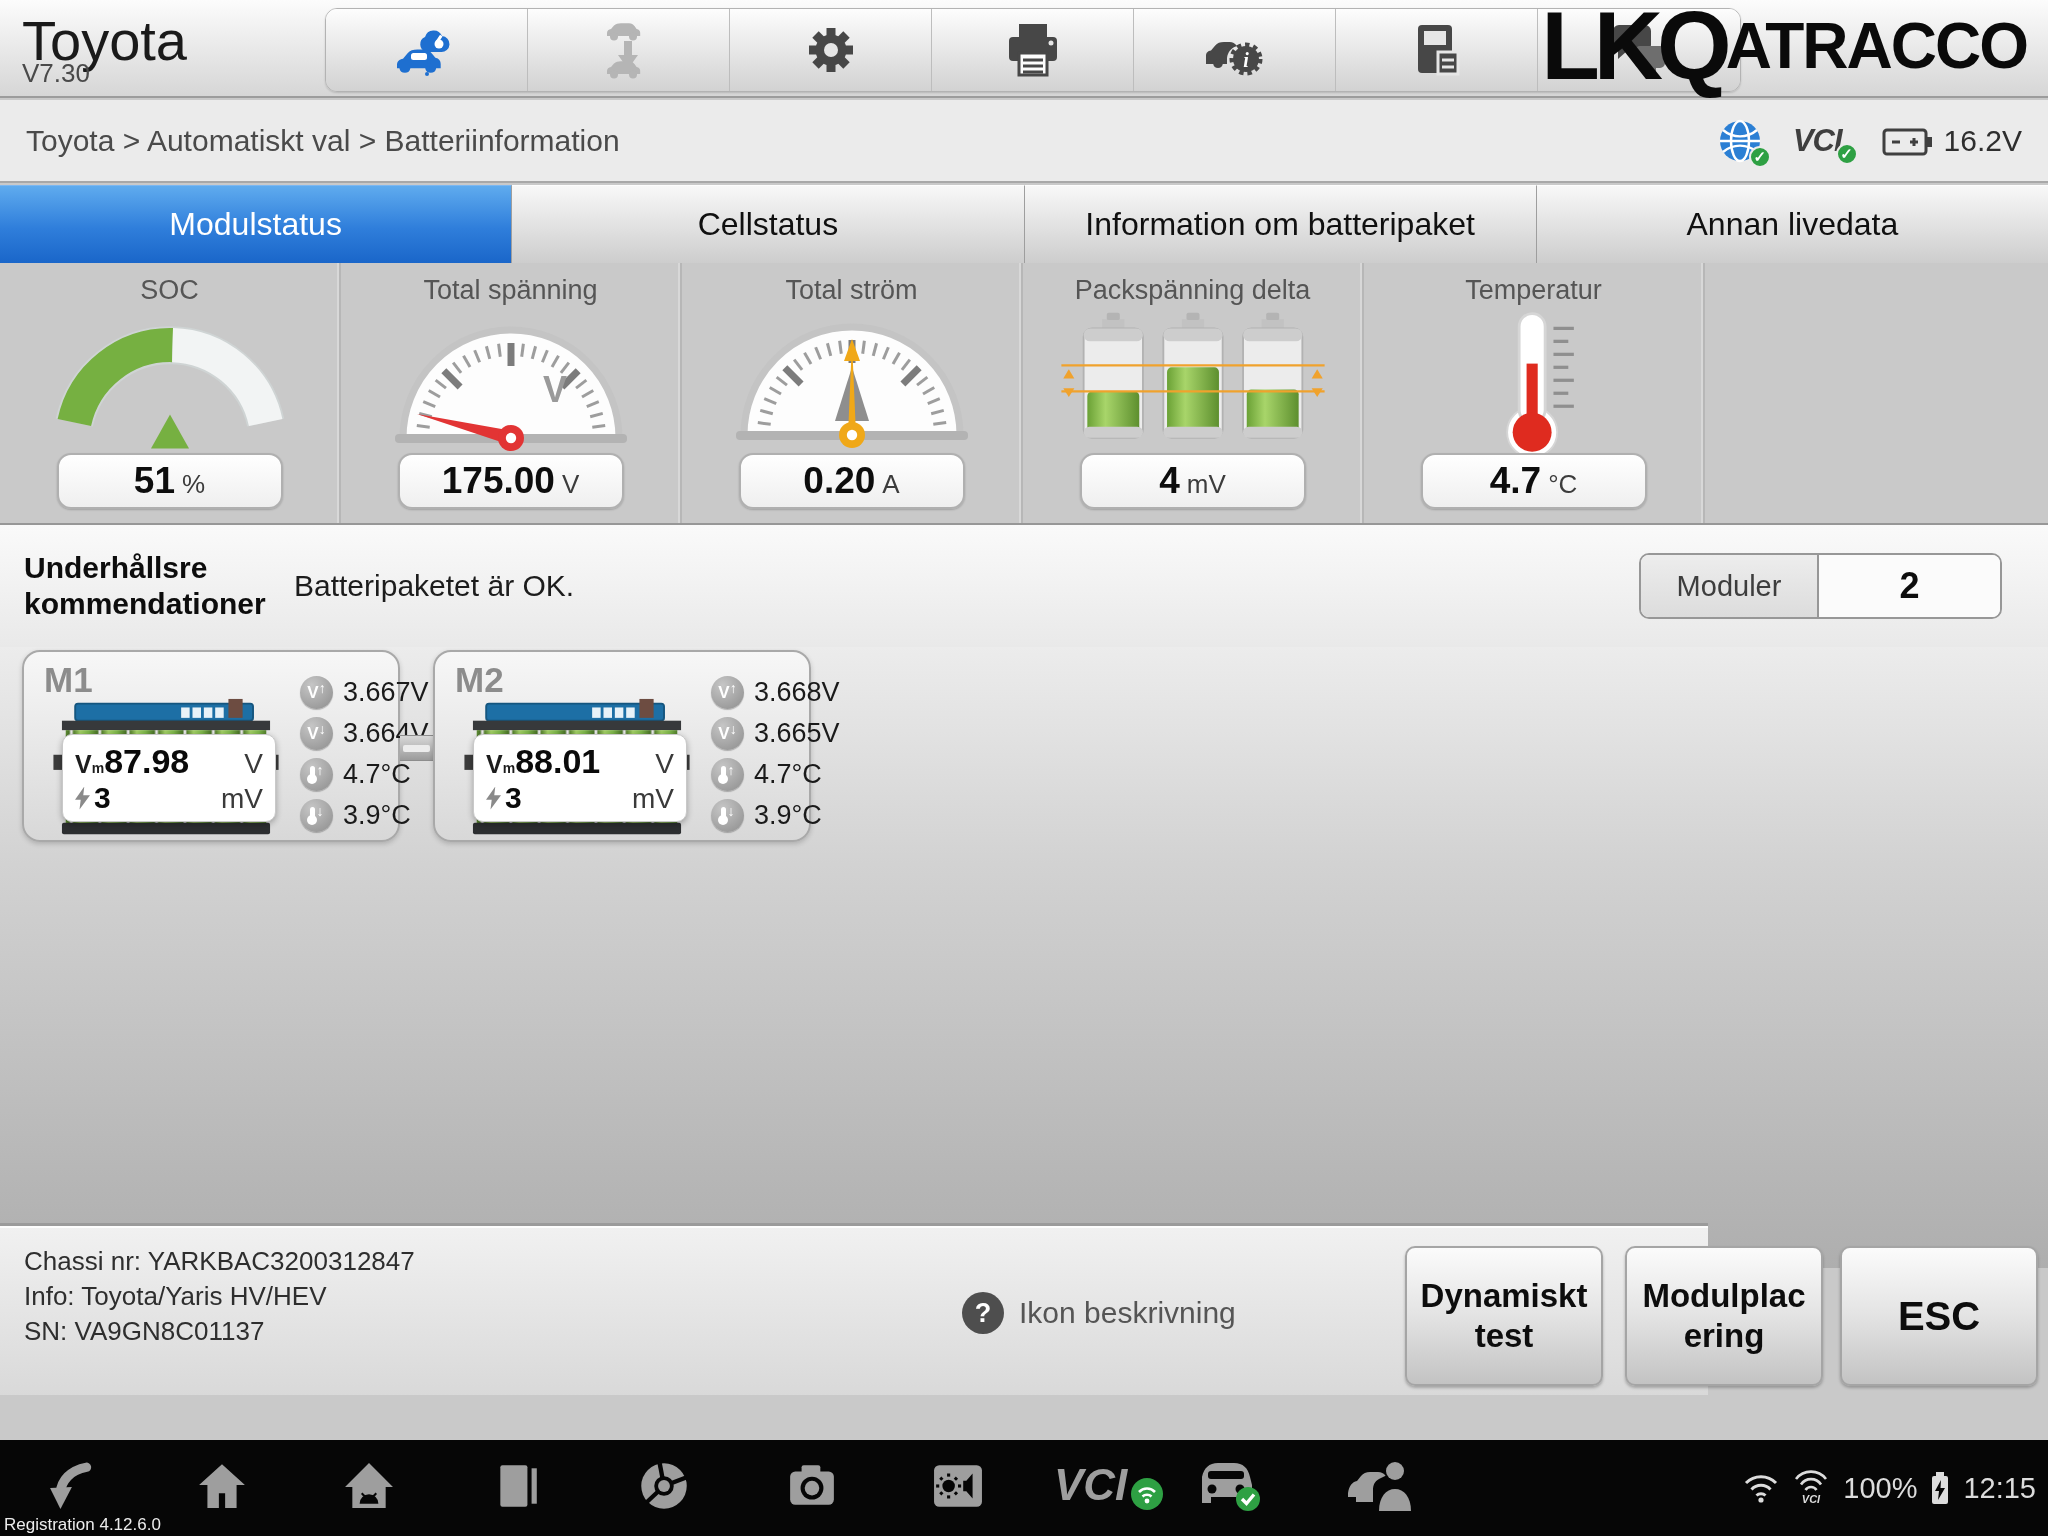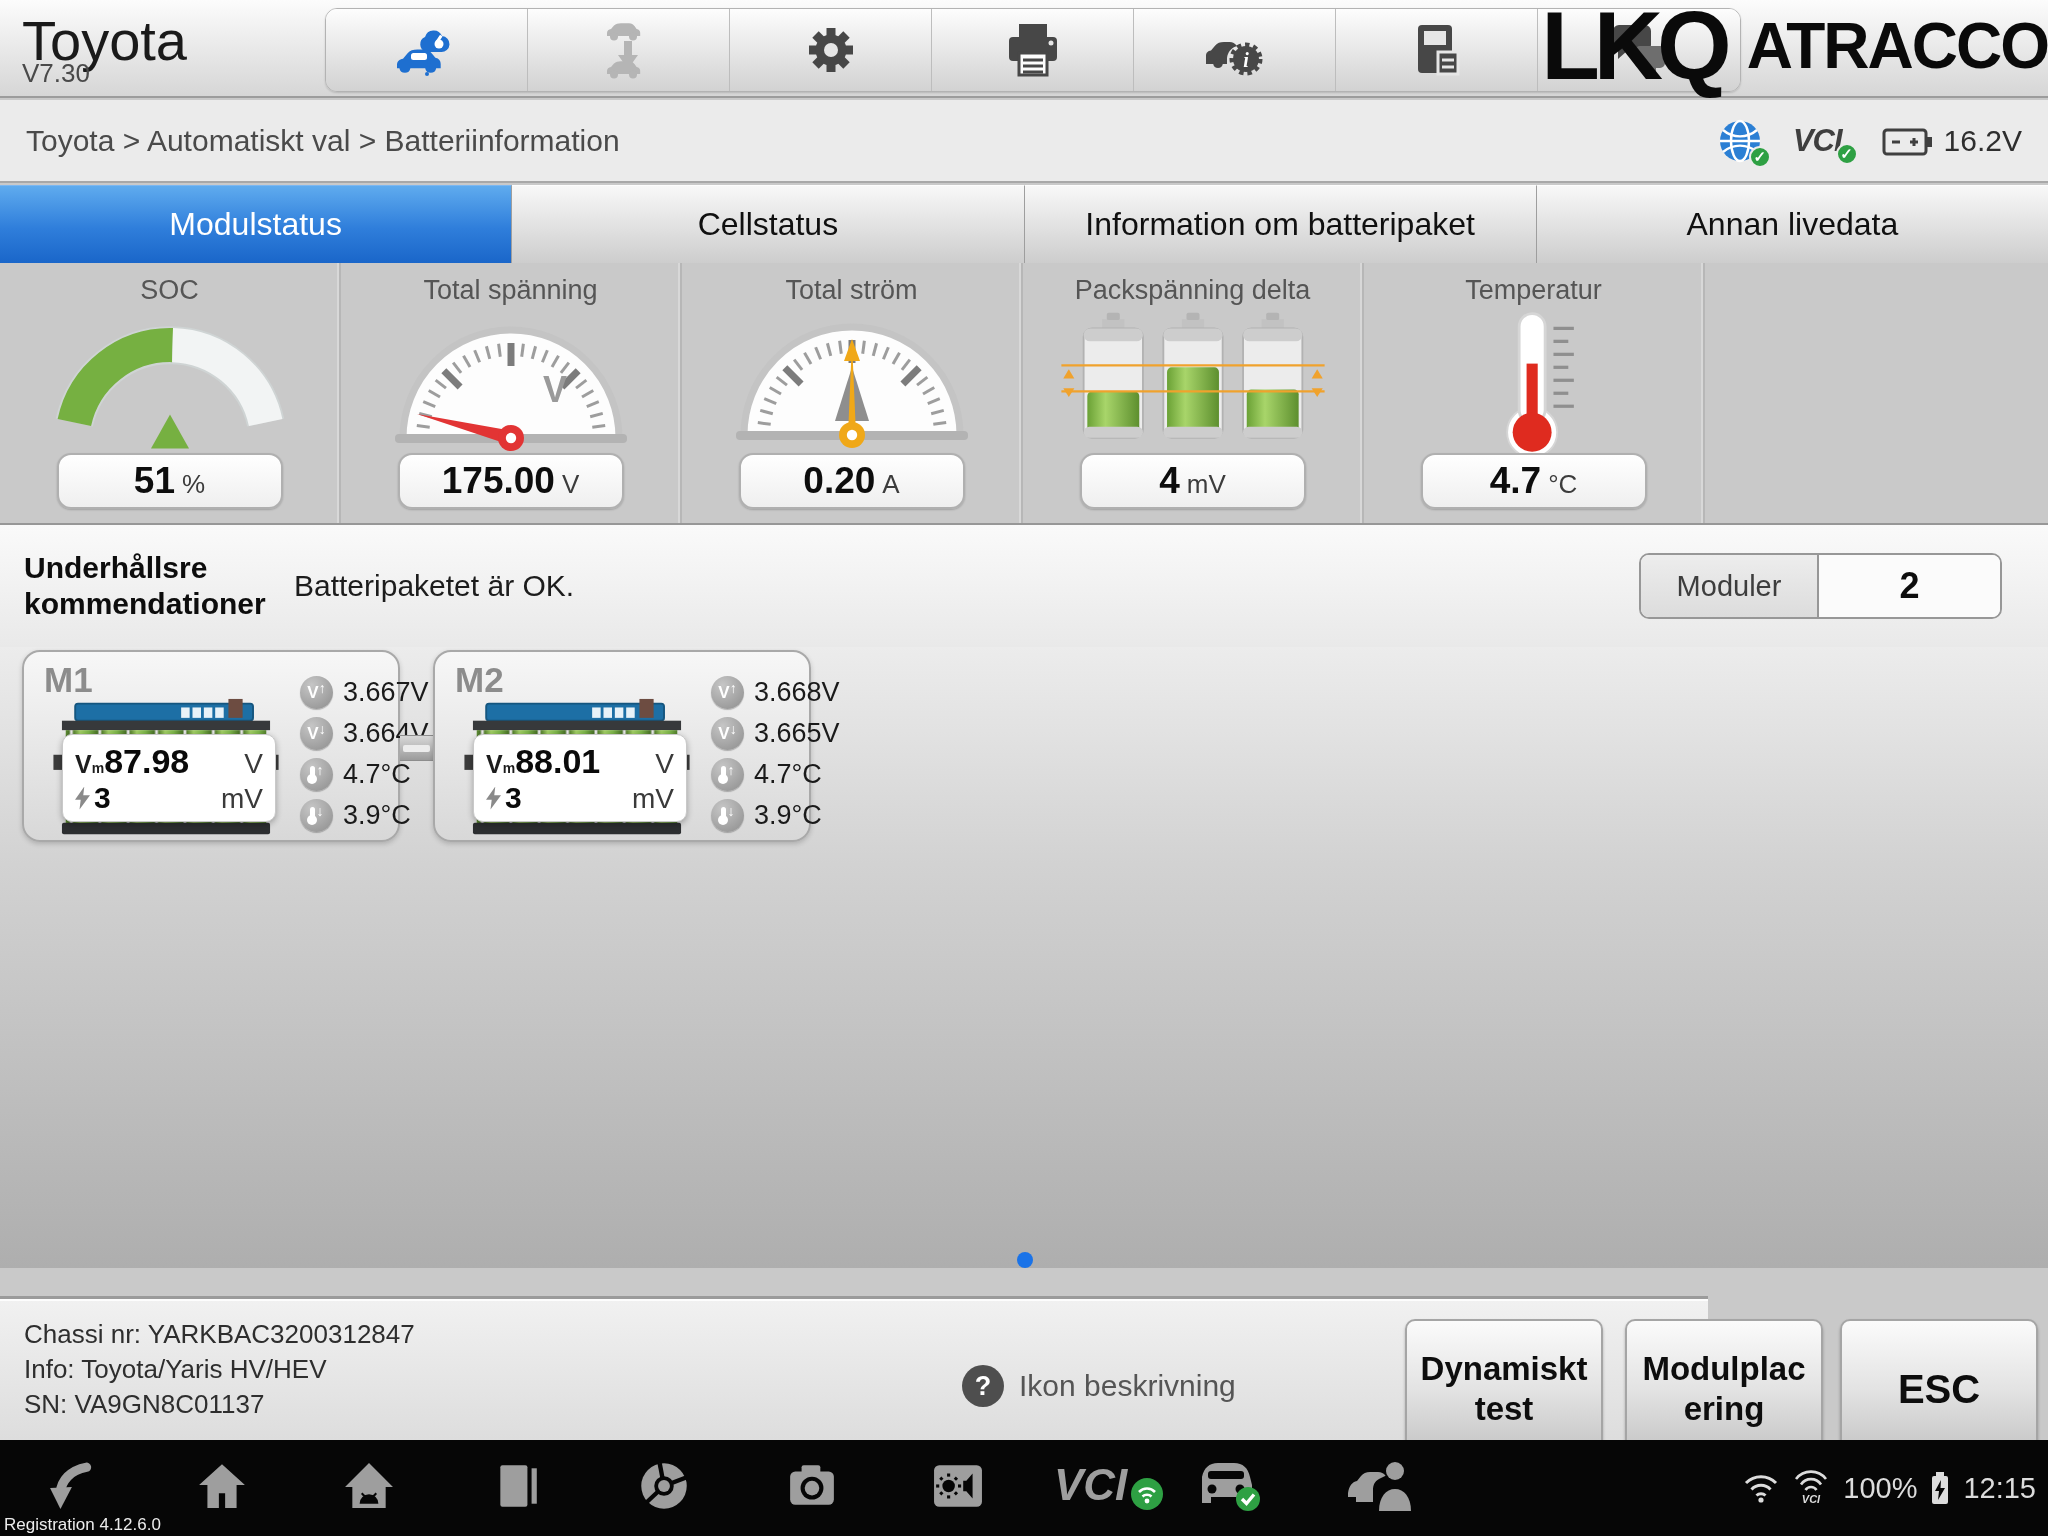--- a/index.html
+++ b/index.html
@@ -10,21 +10,21 @@
   
   .header{position:absolute;left:0;top:0;width:2048px;height:98px;
     background:linear-gradient(#fcfcfc,#d6d6d6);border-bottom:2px solid #9c9c9c}
   .app-title{position:absolute;left:22px;top:8px;font-size:56px;color:#1a1a1a}
   .app-version{position:absolute;left:22px;top:58px;font-size:26px;color:#4a4a4a}
   .toolbar{position:absolute;left:325px;top:8px;height:84px;display:flex;
     border:1px solid #b3b3b3;border-radius:12px;overflow:hidden;
     background:linear-gradient(#ffffff,#cfcfcf);box-shadow:0 1px 2px rgba(0,0,0,.15)}
   .tool-btn{width:202px;display:flex;align-items:center;justify-content:center;border-right:1px solid #bdbdbd;background:linear-gradient(#fdfdfd,#d2d2d2)}
   .tool-btn:last-child{border-right:none}
-  .brand{position:absolute;top:0px;right:0;display:flex;align-items:center;gap:21px;z-index:6;pointer-events:none}
+  .brand{position:absolute;top:0px;right:21px;display:flex;align-items:center;gap:0;z-index:6;pointer-events:none}
   .brand .lkq{font-size:96px;font-weight:900;letter-spacing:-6px;color:#0a0a0a;line-height:92px}
   .brand .atracco{font-size:64px;font-weight:700;letter-spacing:-2px;color:#0a0a0a;line-height:92px}
 
   
   .breadcrumb{position:absolute;left:0;top:100px;width:2048px;height:83px;background:#ebebeb;
     border-bottom:2px solid #a8a8a8;display:flex;align-items:center;padding:0 26px;font-size:30px;color:#4a4a4a}
   .crumb-status{margin-left:auto;display:flex;align-items:center;gap:30px}
   .badge-wrap{position:relative;width:46px;height:46px}
   .check-badge{position:absolute;right:-8px;bottom:-4px;width:22px;height:22px;border-radius:50%;
     background:#2ea043;color:#fff;font-size:15px;font-weight:bold;display:flex;align-items:center;justify-content:center;border:2px solid #ebebeb}
@@ -90,21 +90,21 @@
     background:radial-gradient(circle at 35% 28%,#c6c6c6,#8d8d8d);color:#fff;
     display:flex;align-items:center;justify-content:center;box-shadow:0 1px 1px rgba(0,0,0,.25)}
   .stat-icon .g{font-size:17px;font-weight:bold}
   .stat-icon .arr{font-size:14px;font-weight:bold;transform:translateY(-5px)}
   .mini-thermo{position:relative;width:5px;height:13px;background:#fff;border-radius:2.5px;margin-right:2px;margin-top:-4px}
   .mini-thermo::after{content:"";position:absolute;left:-2.5px;bottom:-5px;width:10px;height:10px;background:#fff;border-radius:50%}
   .stat-val{font-size:27px;color:#1a1a1a}
   .page-dot{position:absolute;left:1017px;top:605px;width:16px;height:16px;border-radius:50%;background:#1a73e8}
 
   
-  .footer{position:absolute;left:0;top:1296px;width:1708px;height:172px;
+  .footer{position:absolute;left:0;top:1223px;width:1708px;height:172px;
     background:linear-gradient(#f1f1f1,#d9d9d9);border-top:3px solid #9b9b9b;box-shadow:inset 0 2px 0 #fdfdfd}
   .veh-info{position:absolute;left:24px;top:18px;font-size:26px;color:#2e2e2e;line-height:35px}
   .icon-desc{position:absolute;left:962px;top:66px;display:flex;align-items:center;gap:15px;font-size:30px;color:#555}
   .qmark{width:42px;height:42px;border-radius:50%;background:#4e4e4e;color:#fff;font-size:27px;font-weight:bold;
     display:flex;align-items:center;justify-content:center}
   .fbtn{position:absolute;top:20px;width:198px;height:140px;border:2px solid #a5a5a5;border-radius:10px;
     background:linear-gradient(#fbfbfb 0%,#e3e3e3 50%,#c3c3c3 100%);
     font-family:"Liberation Sans",sans-serif;font-size:33px;font-weight:bold;color:#0d0d0d;
     display:flex;align-items:center;justify-content:center;text-align:center;
     box-shadow:0 2px 3px rgba(0,0,0,.25);padding:0 11px;word-break:break-all;line-height:40px}

